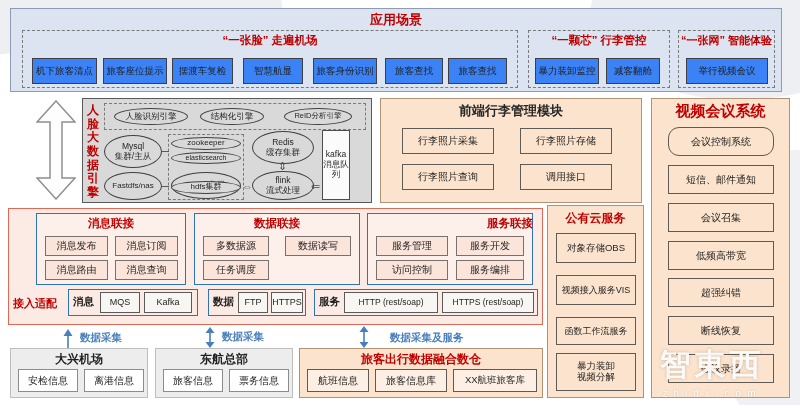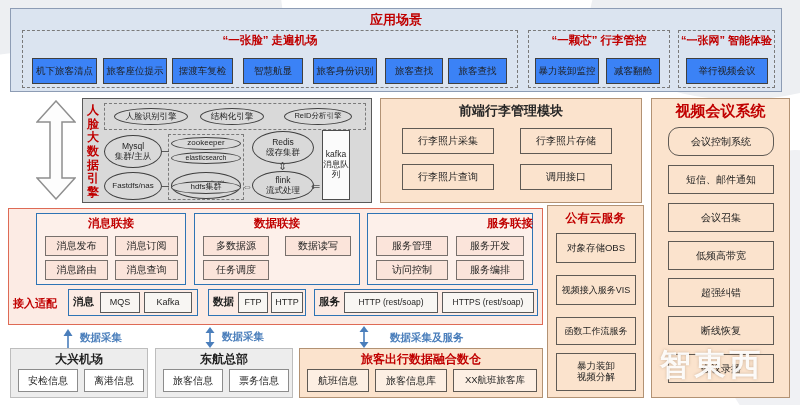--- a/index.html
+++ b/index.html
@@ -142,21 +142,21 @@
 
   <div class="abs redt" style="left:13px;top:296px;width:54px;font-size:11px;">接入适配</div>
   <div class="abs bluebrd" style="left:68px;top:289px;width:130px;height:27px;"></div>
   <div class="abs" style="left:73px;top:295px;font-size:10.5px;font-weight:bold;color:#1f1f1f;">消息</div>
   <div class="cell whitecell" style="left:100px;top:292px;width:40px;height:21px;">MQS</div>
   <div class="cell whitecell" style="left:144px;top:292px;width:48px;height:21px;">Kafka</div>
 
   <div class="abs bluebrd" style="left:208px;top:289px;width:98px;height:27px;"></div>
   <div class="abs" style="left:213px;top:295px;font-size:10.5px;font-weight:bold;color:#1f1f1f;">数据</div>
   <div class="cell whitecell" style="left:238px;top:292px;width:30px;height:21px;">FTP</div>
-  <div class="cell whitecell" style="left:271px;top:292px;width:32px;height:21px;">HTTP</div>
+  <div class="cell whitecell" style="left:271px;top:292px;width:32px;height:21px;">HTTPS</div>
 
   <div class="abs bluebrd" style="left:314px;top:289px;width:224px;height:27px;"></div>
   <div class="abs" style="left:319px;top:295px;font-size:10.5px;font-weight:bold;color:#1f1f1f;">服务</div>
   <div class="cell whitecell" style="left:344px;top:292px;width:94px;height:21px;font-size:8.5px;">HTTP (rest/soap)</div>
   <div class="cell whitecell" style="left:442px;top:292px;width:92px;height:21px;font-size:8.5px;">HTTPS (rest/soap)</div>
 
   <div class="abs peachbox" style="left:547px;top:205px;width:97px;height:193px;"></div>
   <div class="abs redt" style="left:547px;top:210px;width:97px;text-align:center;font-size:12px;">公有云服务</div>
   <div class="cell pcell" style="left:556px;top:233px;width:80px;height:30px;font-size:9.5px;">对象存储OBS</div>
   <div class="cell pcell" style="left:556px;top:275px;width:80px;height:30px;font-size:9px;">视频接入服务VIS</div>
@@ -197,15 +197,16 @@
   <div class="abs peachbox" style="left:299px;top:348px;width:244px;height:50px;"></div>
   <div class="abs redt" style="left:299px;top:351px;width:244px;text-align:center;font-size:12px;">旅客出行数据融合数仓</div>
   <div class="cell lpeachcell" style="left:307px;top:369px;width:62px;height:23px;">航班信息</div>
   <div class="cell lpeachcell" style="left:375px;top:369px;width:72px;height:23px;">旅客信息库</div>
   <div class="cell lpeachcell" style="left:453px;top:369px;width:84px;height:23px;font-size:9.5px;">XX航班旅客库</div>
 
   </div>
 
   <div id="wm" style="left:628px;top:344px;width:168px;">
     <div class="logo">智東西</div>
+    <div class="dom">zhidx.com</div>
   </div>
 
 </div>
 
 </body></html>

